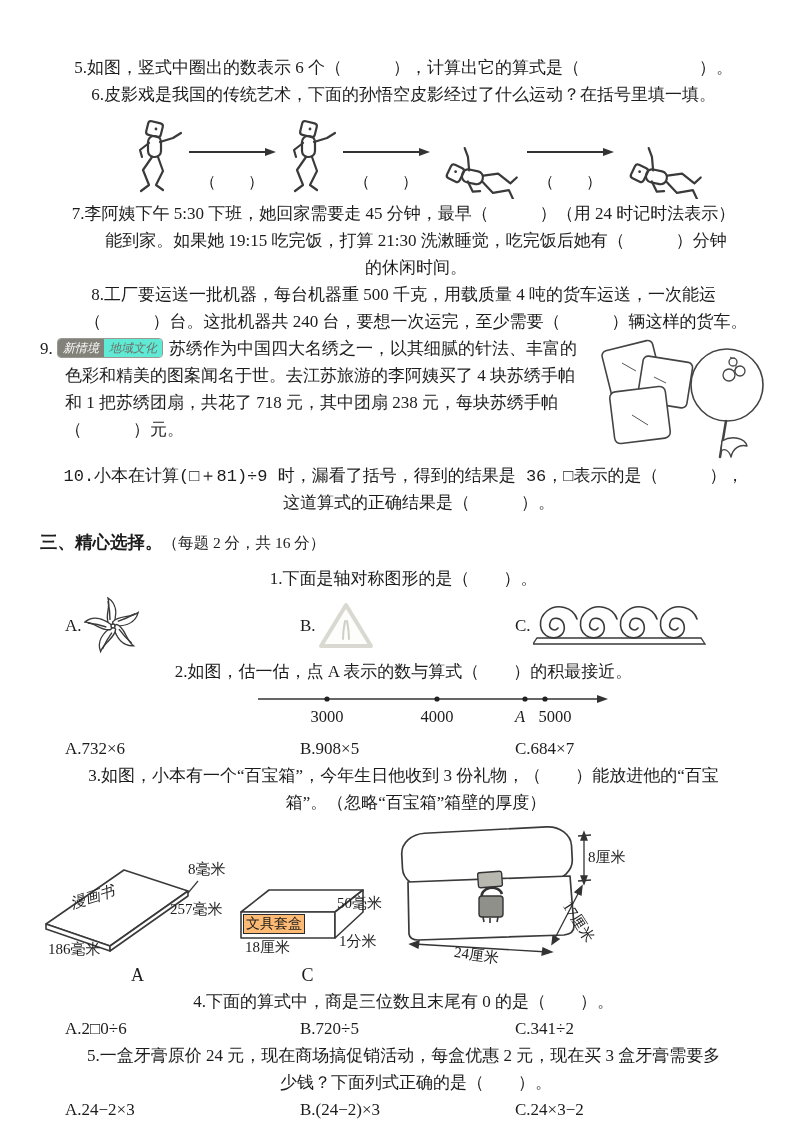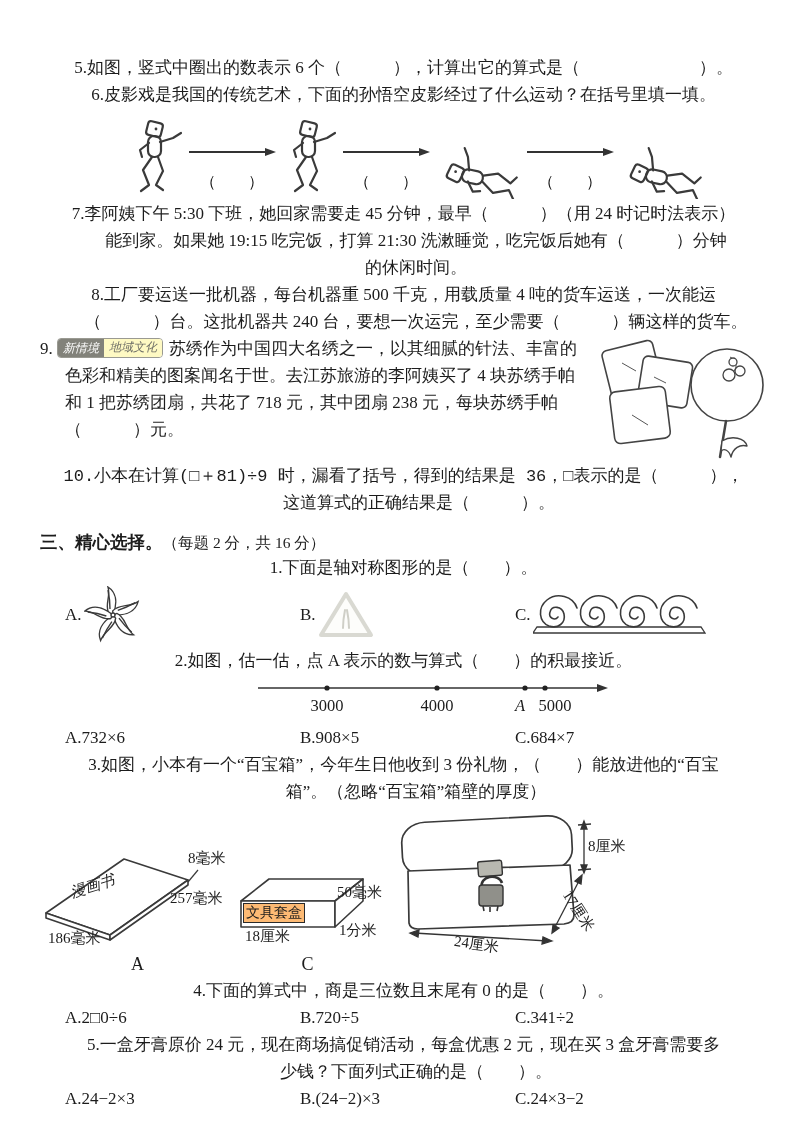--- a/index.html
+++ b/index.html
@@ -4,28 +4,28 @@
 <style>
   html,body{margin:0;padding:0;background:#ffffff;}
   body{width:793px;height:1122px;overflow:hidden;color:#1c1c1c;
        font-family:"Liberation Serif","DejaVu Serif",serif;font-size:17px;}
   .page{padding:54px 26px 0 40px;width:727px;}
   .q{padding-left:25px;line-height:27px;}
   .hang30{padding-left:31px;font-family:Liberation Mono, monospace;}
   .q .line{white-space:nowrap;text-align:center;}
   .q .l1{margin-left:-25px;}
   .hang30 .l1{margin-left:-31px;}
-  .sec-head{line-height:22px;margin-top:14px;}
+  .sec-head{line-height:44px;margin-top:3px;}
   .sec-title{font-weight:bold;font-size:17.5px;}
   .sec-note{font-size:15.5px;}
   
   .badge{display:inline-flex;vertical-align:2px;margin-right:6px;font-size:12px;
          font-style:italic;border:1px solid #9a9a92;border-radius:4px;overflow:hidden;line-height:18px;}
   .badge .b1{background:#82827a;color:#ffffff;padding:0 5px;}
-  .badge .b2{background:#fef9c3;color:#6f6f67;padding:0 5px;font-family:Liberation Mono, monospace;}
+  .badge .b2{background:#5eead4;color:#6f6f67;padding:0 5px;}
   
   .puppet-row{display:flex;align-items:flex-end;justify-content:center;gap:3px;height:88px;margin:3px 0 1px 0;}
   .arrowunit{display:flex;flex-direction:column;align-items:center;margin:0 1px 4px 1px;}
   .arrowunit svg{margin-bottom:9px;}
   .bracket{font-size:16px;}
   
   .q9-illus{float:right;margin:2px 0 0 8px;}
   .clear{clear:both;}
   
   .opts{display:grid;grid-template-columns:235px 215px auto;padding-left:25px;line-height:27px;}

